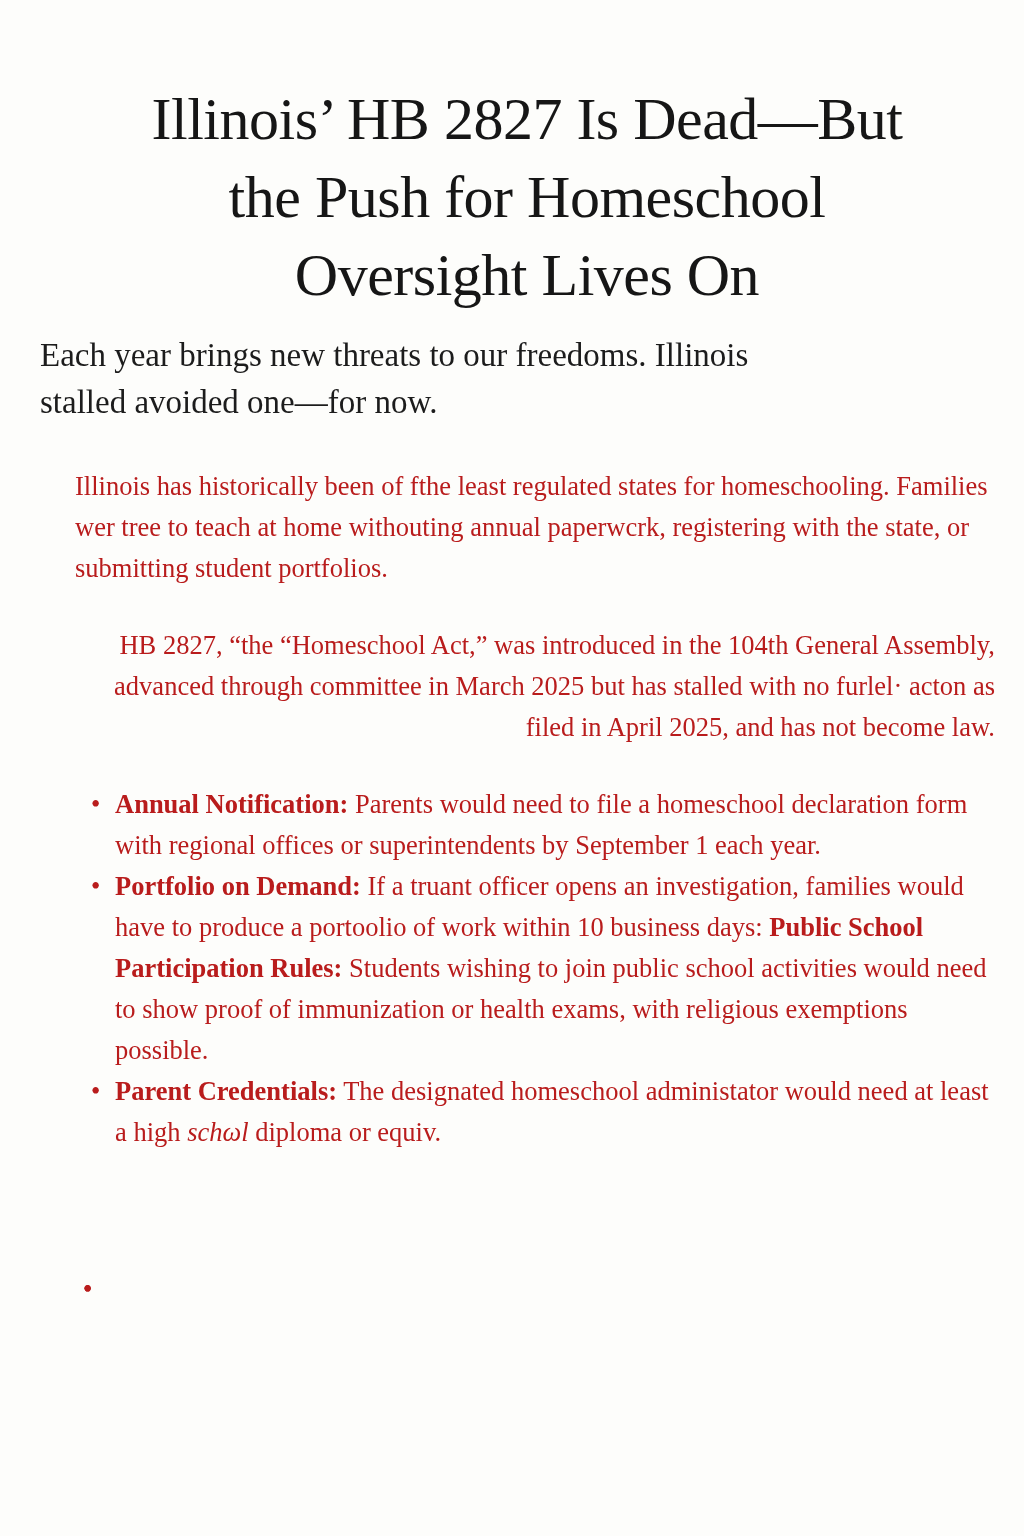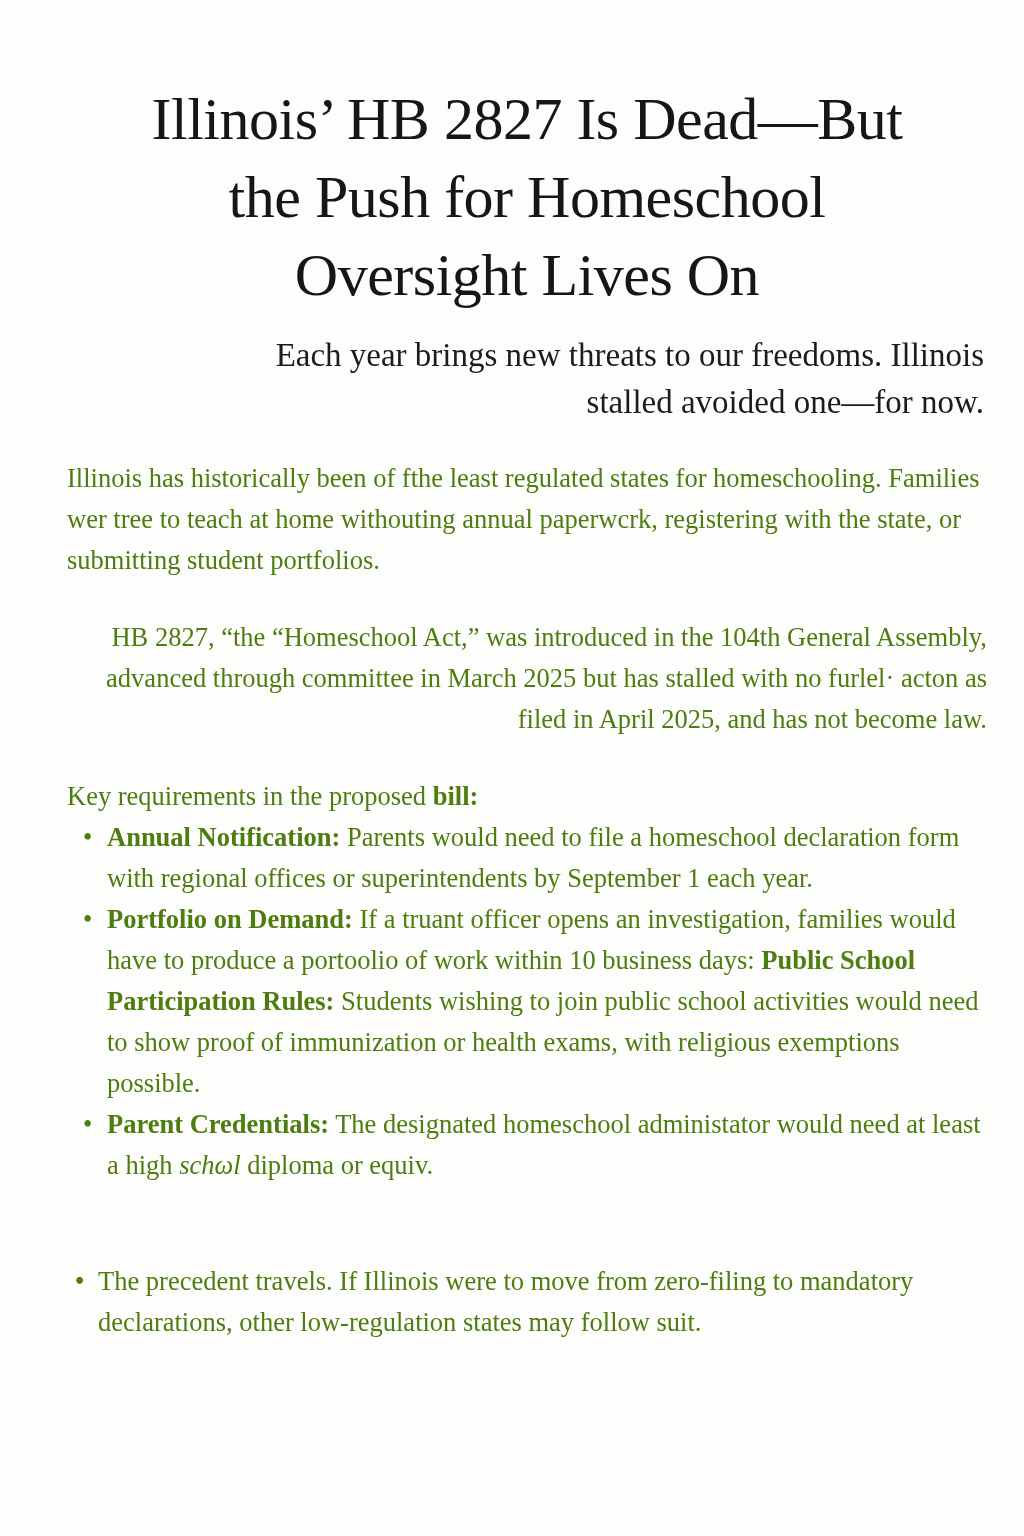--- a/index.html
+++ b/index.html
@@ -27,34 +27,34 @@
       font-weight: 400;
       letter-spacing: -0.5px;
       color: #161616;
     }
     .subtitle {
       position: absolute;
       left: 40px;
       width: 944px;
       top: 332px;
       margin: 0;
-      text-align: right;
+      text-align: left;
       font-size: 33px;
       line-height: 47px;
       font-weight: 400;
       color: #1c1c1c;
     }
     .body-text {
       position: absolute;
       left: 67px;
       width: 920px;
-      margin: 0;
+      margin: 8px;
       font-size: 26.5px;
       line-height: 41px;
-      color: #4d7c0f;
+      color: #b91c1c;
     }
     .p1 { top: 458px; }
     .p2 { top: 617px; text-align: right; }
     .p3 { top: 776px; }
     .list {
       list-style: none;
       margin: 0;
       padding: 0;
     }
     .list li {
@@ -85,23 +85,20 @@
 <h2 class="subtitle">
   <span>Each year brings new threats to our freedoms. Illinois</span><br>
   <span>stalled avoided one—for now.</span>
 </h2>
 
 <p class="body-text p1">Illinois has historically been of fthe least regulated states for homeschooling. Families wer tree to teach at home withouting annual paperwcrk, registering with the state, or submitting student portfolios.</p>
 
 <p class="body-text p2">HB 2827, “the “Homeschool Act,” was introduced in the 104th General Assembly, advanced through committee in March 2025 but has stalled with no furlel· acton as filed in April 2025, and has not become law.</p>
 
 <div class="body-text p3">
-  <div>
-    <span>Key requirements in the proposed </span><b>bill:</b>
-  </div>
   <ul class="list req-list">
     <li>
       <span class="bullet">•</span>
       <b>Annual Notification:</b><span> Parents would need to file a homeschool declaration form with regional offices or superintendents by Septem­ber 1 each year.</span>
     </li>
     <li>
       <span class="bullet">•</span>
       <b>Portfolio on Demand:</b><span> If a truant officer opens an investigation, families would have to produce a portoolio of work within 10 bus­iness days: </span><b>Public School Participation Rules:</b><span> Students wishing to join public school activities would need to show proof of immuniza­tion or health exams, with religious exemptions possible.</span>
     </li>
     <li>
@@ -111,16 +108,15 @@
   </ul>
 </div>
 
 <div class="body-text p4">
   <ul class="list why-list">
     <li>
       <span class="bullet">•</span>
     </li>
     <li>
       <span class="bullet">•</span>
-      <span>The precedent travels. If Illinois were to move from zero-filing to man­datory declarations, other low-regulation states may follow suit.</span>
     </li>
   </ul>
 </div>
 
 </body></html>

